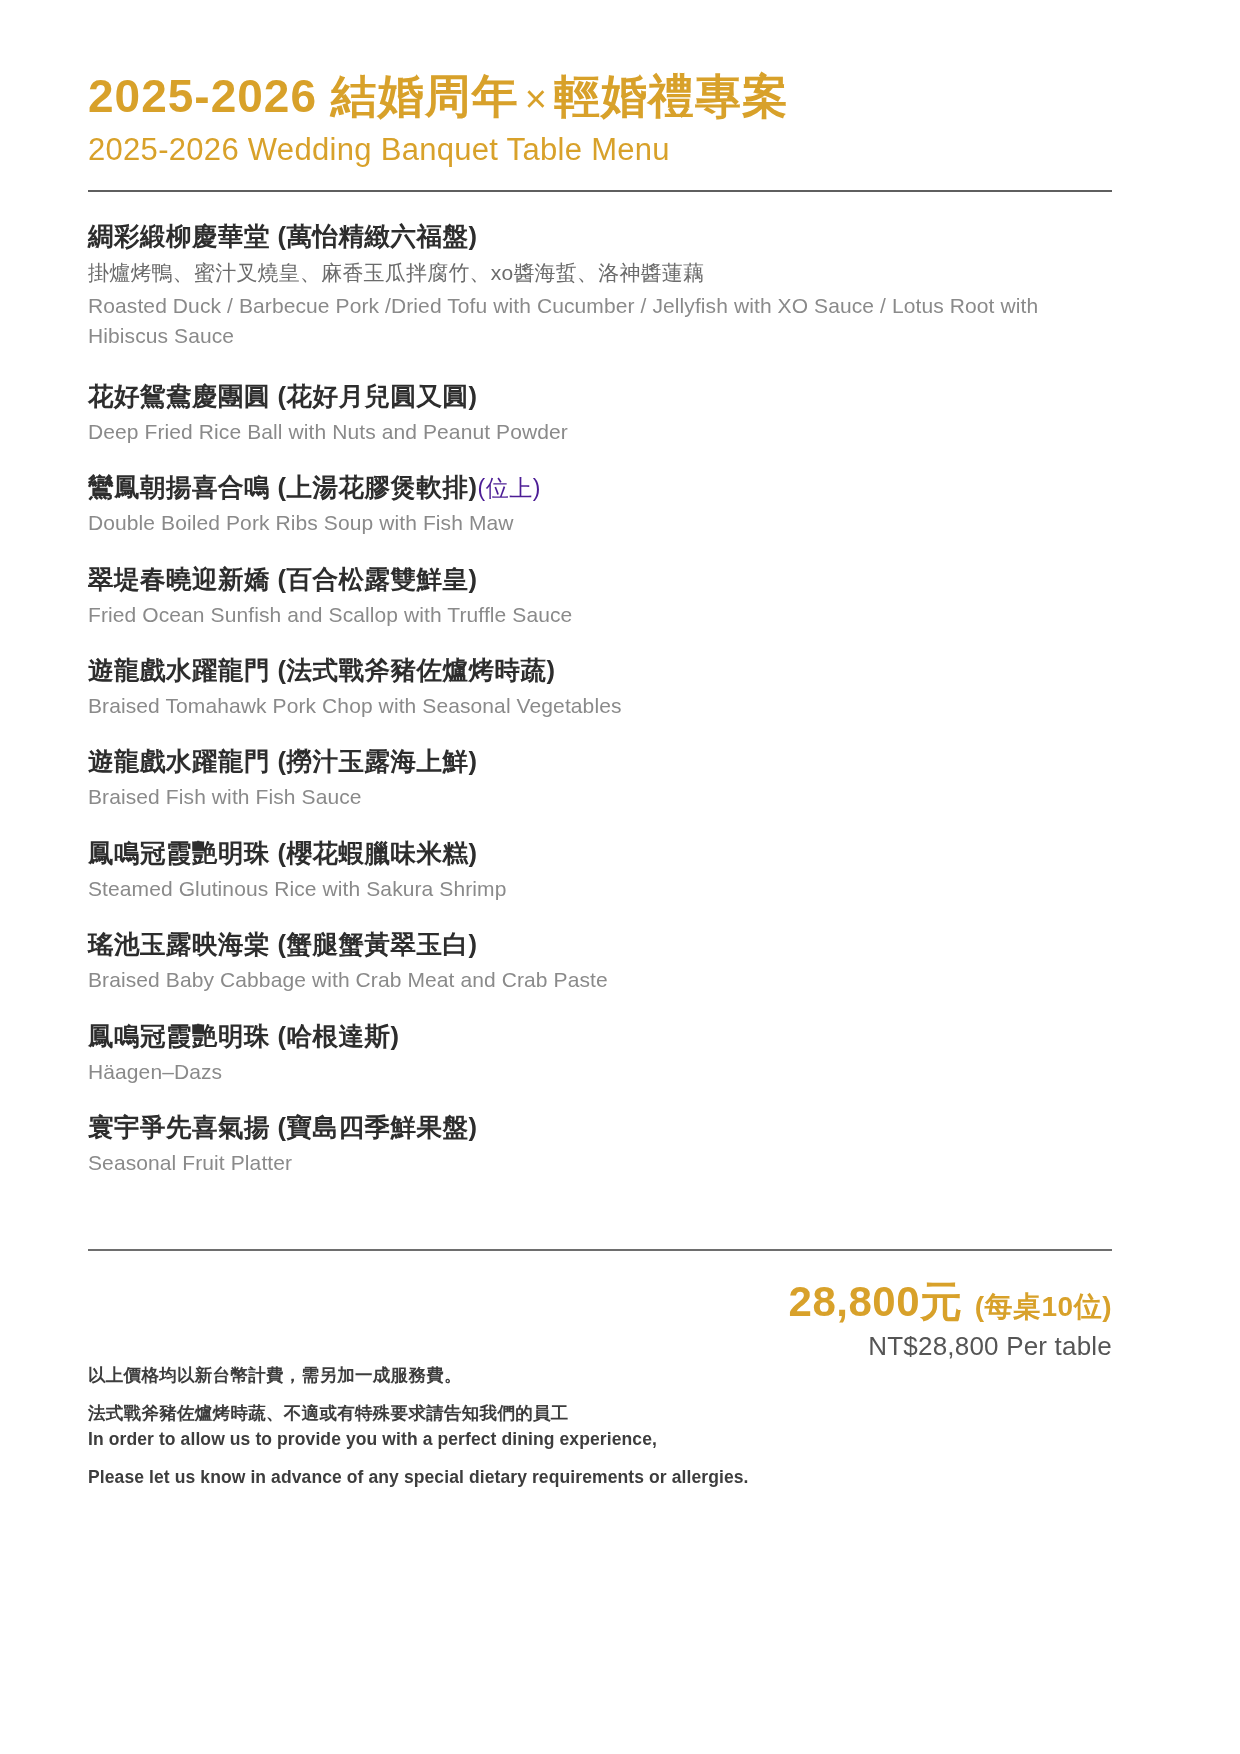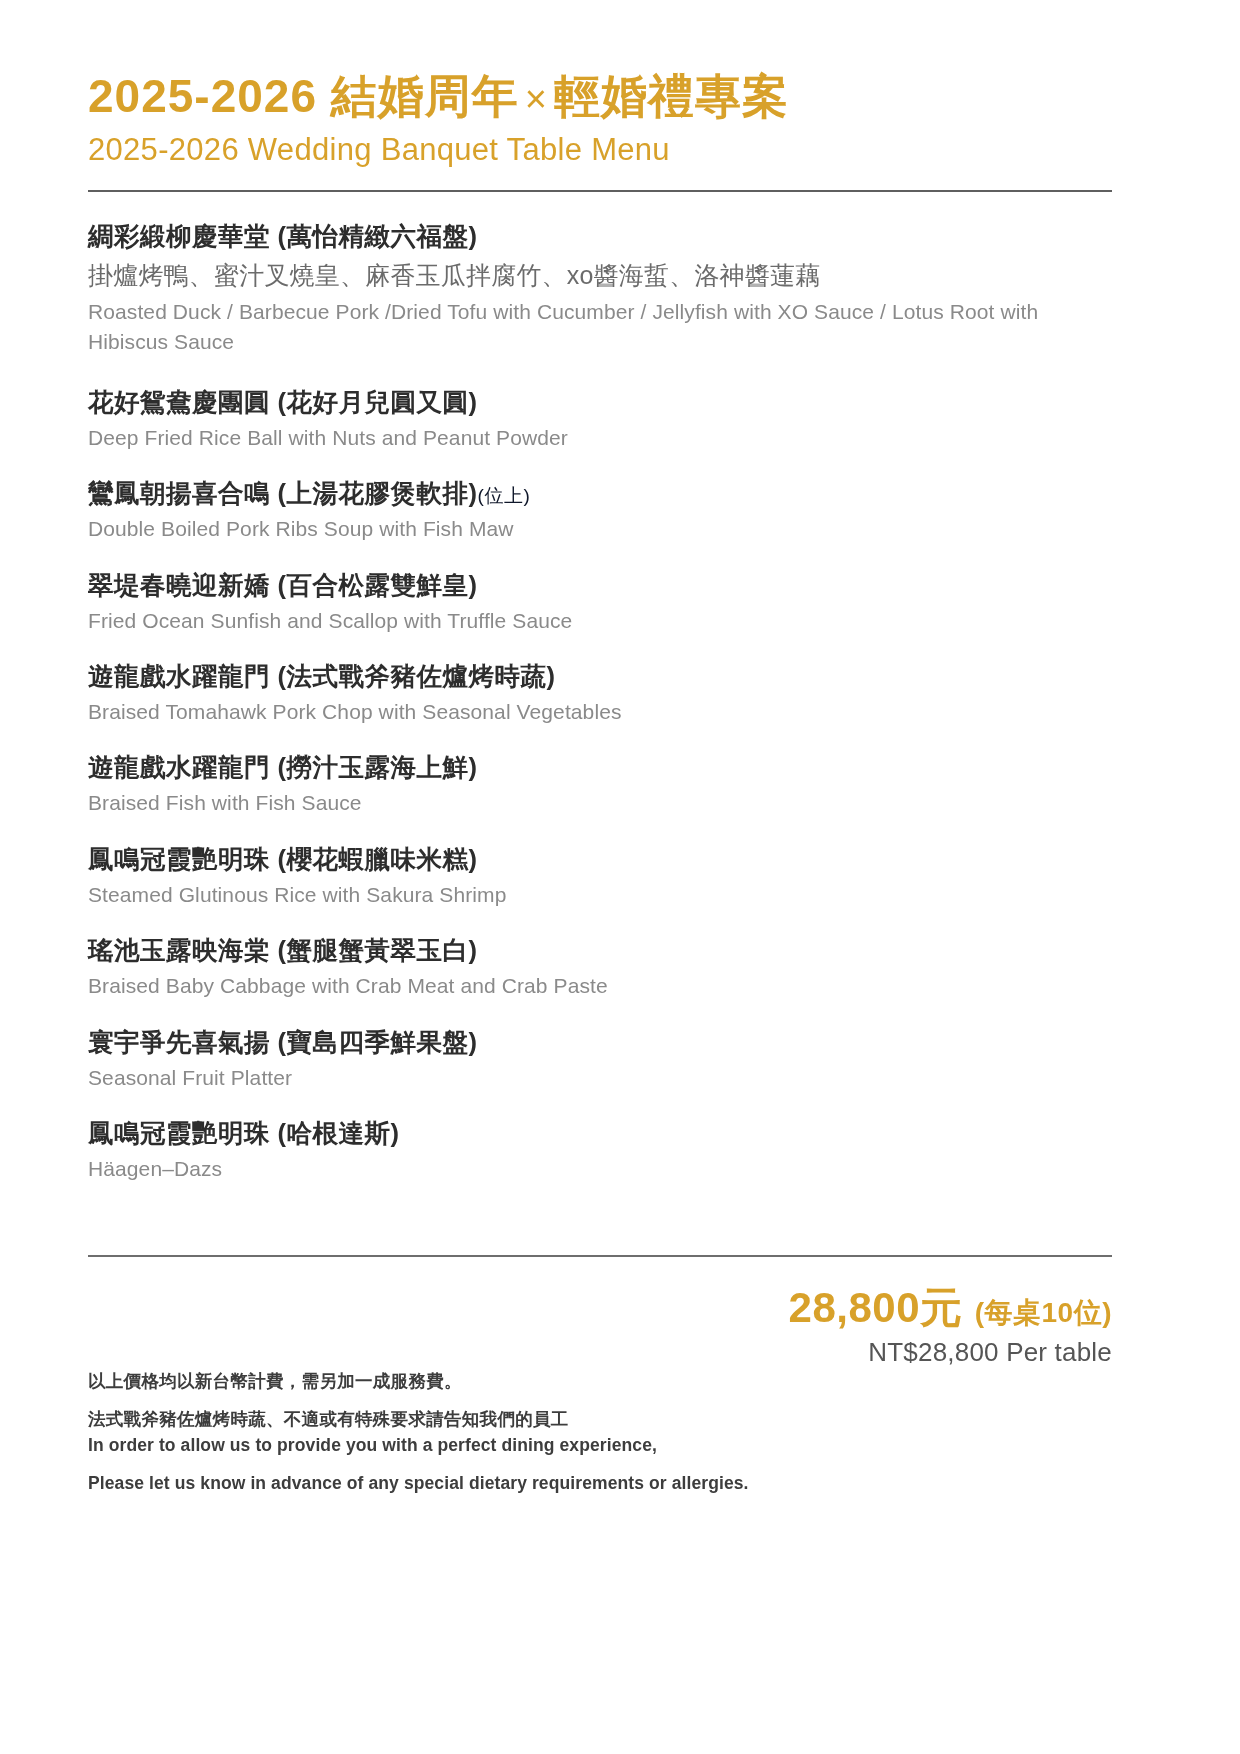--- a/index.html
+++ b/index.html
@@ -61,26 +61,26 @@
     margin-bottom: 26px;
   }
   .course-zh {
     font-size: 25.5px;
     font-weight: 700;
     color: #2d2d2d;
     line-height: 1.45;
     letter-spacing: 0.5px;
   }
   .course-zh .small-note {
-    font-size: 19px;
+    font-size: 23px;
     font-weight: 400;
-    color: #0f172a;
+    color: #4c1d95;
   }
   .course-zh-sub {
-    font-size: 25px;
+    font-size: 21px;
     color: #6b6b6b;
     line-height: 1.5;
     margin-top: 3px;
     letter-spacing: 0.2px;
   }
   .course-en {
     font-size: 21px;
     color: #8a8a8a;
     line-height: 1.45;
     margin-top: 2px;
@@ -187,27 +187,27 @@
       <div class="course-zh">鳳鳴冠霞艷明珠 (櫻花蝦臘味米糕)</div>
       <div class="course-en">Steamed Glutinous Rice with Sakura Shrimp</div>
     </div>
 
     <div class="course">
       <div class="course-zh">瑤池玉露映海棠 (蟹腿蟹黃翠玉白)</div>
       <div class="course-en">Braised Baby Cabbage with Crab Meat and Crab Paste</div>
     </div>
 
     <div class="course">
+      <div class="course-zh">鳳鳴冠霞艷明珠 (哈根達斯)</div>
+      <div class="course-en">Häagen–Dazs</div>
+    </div>
+
+    <div class="course">
       <div class="course-zh">寰宇爭先喜氣揚 (寶島四季鮮果盤)</div>
       <div class="course-en">Seasonal Fruit Platter</div>
-    </div>
-
-    <div class="course">
-      <div class="course-zh">鳳鳴冠霞艷明珠 (哈根達斯)</div>
-      <div class="course-en">Häagen–Dazs</div>
     </div>
 
   </div>
 
   <hr class="footer-rule">
 
   <div class="price-block">
     <div class="price-main">
       <span>28,800元</span>
       <span class="per">(每桌10位)</span>

